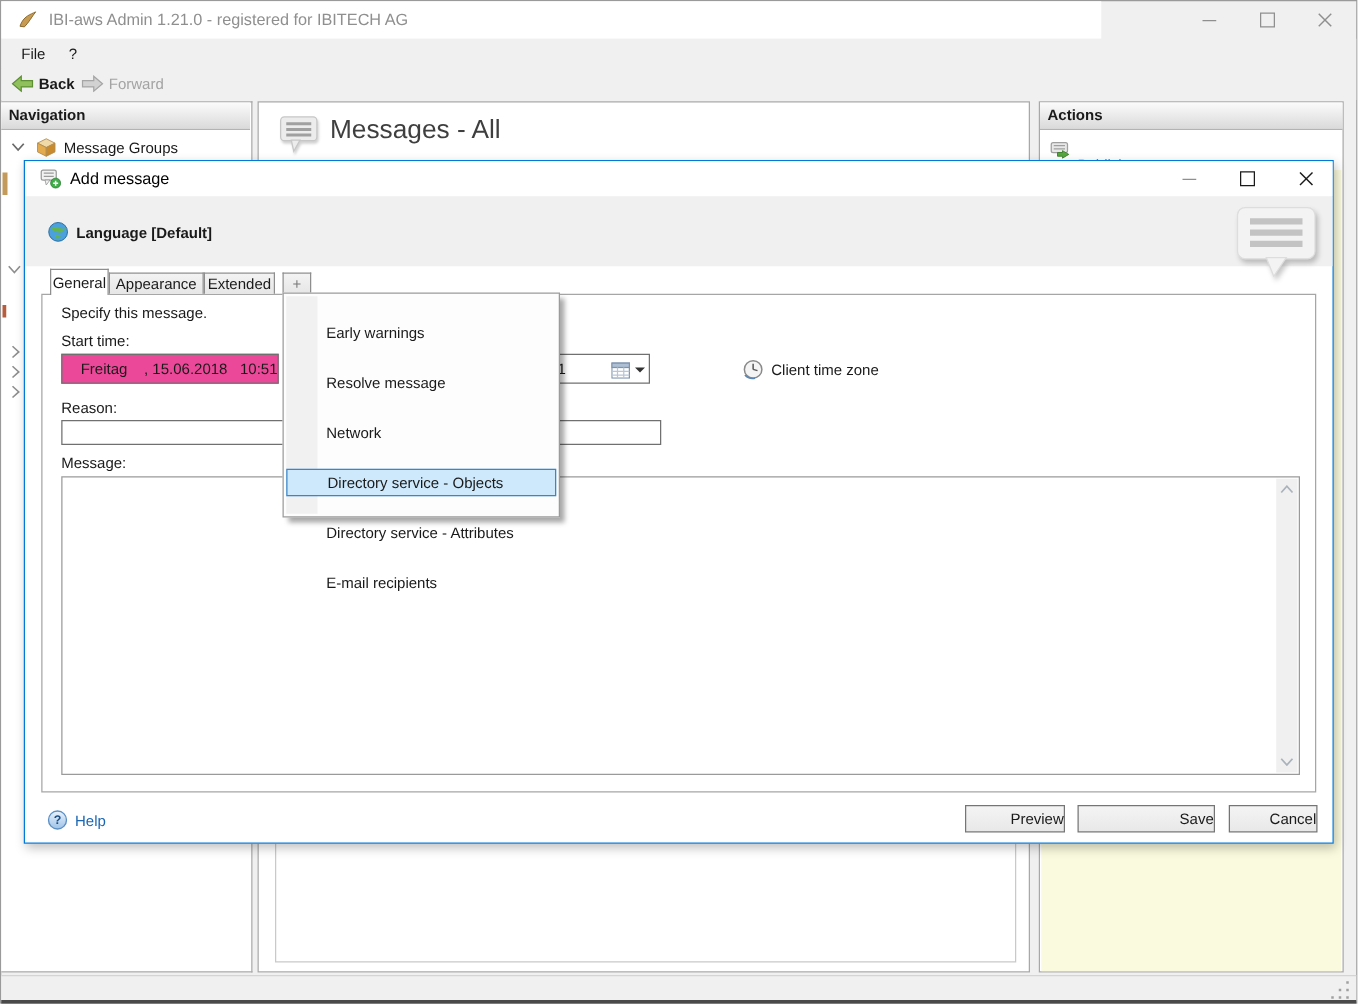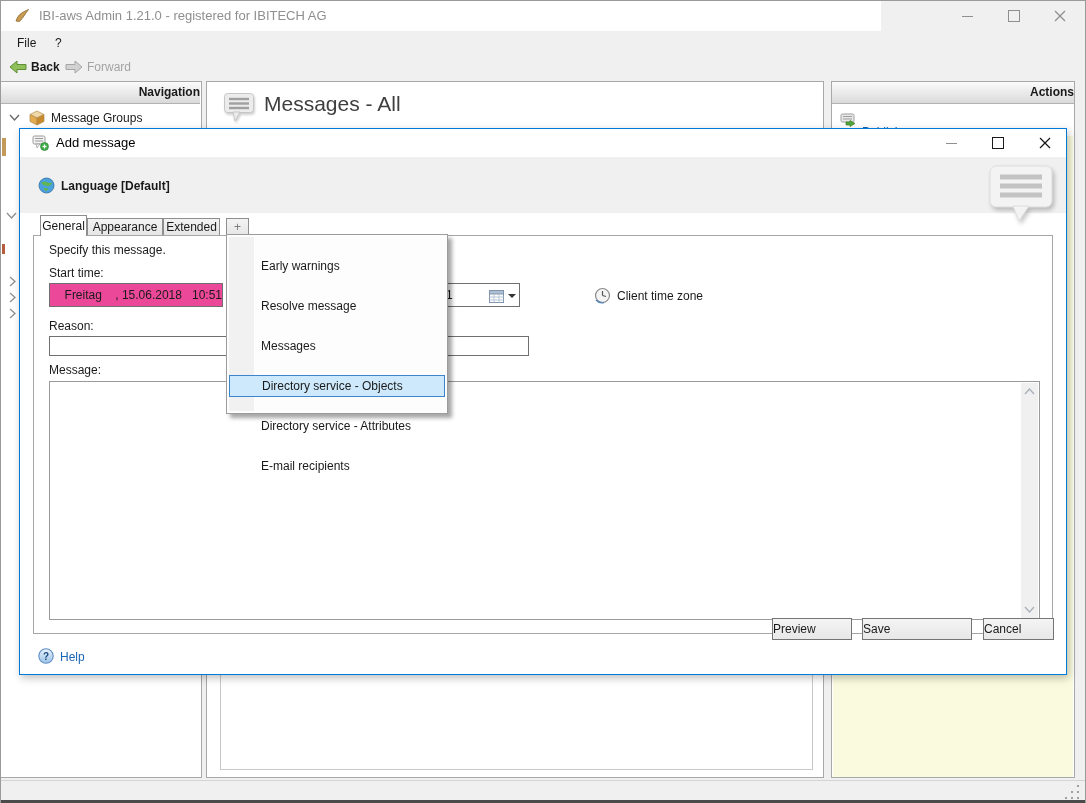--- a/index.html
+++ b/index.html
@@ -21,21 +21,21 @@
   .menu-top-item{top:30px;height:24px;line-height:24px;padding:0 8px;}
   #menu-file{left:8px;} #menu-help{left:46px;}
   #toolbar{left:0;top:54px;width:1084px;height:25px;background:#f0f0f0;}
   #back-icon{left:8px;top:59px;width:18px;height:14px;}
   #back-label{left:30px;top:54px;height:25px;line-height:25px;font-weight:bold;}
   #fwd-icon{left:64px;top:59px;width:18px;height:14px;}
   #fwd-label{left:86px;top:54px;height:25px;line-height:25px;color:#a3a3a3;}
 
   
   .panel-header{height:22px;line-height:20px;font-weight:bold;font-size:12px;color:#1a1a1a;
-    padding-left:6px;background:linear-gradient(#fbfbfb,#dadada);border-bottom:1px solid #b3b3b3;text-align:right;}
+    padding-left:6px;background:linear-gradient(#fbfbfb,#dadada);border-bottom:1px solid #b3b3b3;}
   #nav-panel{left:0;top:80px;width:201px;height:697px;background:#fff;border:1px solid #a8a8a8;border-left:none;}
   #nav-header{left:0;top:0;width:199px;}
   #nav-tree-row{left:0;top:26px;width:199px;height:20px;}
   #nav-chevron{left:8px;top:6px;width:11px;height:8px;}
   #nav-item-icon{left:28px;top:2px;width:16px;height:16px;}
   #nav-item-label{left:50px;top:3px;}
   #main-card{left:205px;top:80px;width:618px;height:697px;background:#fff;border:1px solid #a8a8a8;}
   #main-header-icon{left:16px;top:10px;width:32px;height:31px;filter:drop-shadow(1px 2px 1px rgba(0,0,0,0.18));}
   #main-title{left:57px;top:10px;font-size:21px;color:#3f3f3f;}
   #main-inner-box{left:13px;top:350px;width:593px;height:338px;border:1px solid #c9c9c9;background:#fff;}
@@ -95,22 +95,22 @@
   #reason-field{left:29px;top:207px;width:480px;height:20px;border:1px solid #707070;background:#fff;
     line-height:18px;padding-left:4px;}
   #message-label{left:29px;top:234px;}
   #message-area{left:29px;top:252px;width:991px;height:239px;border:1px solid #9a9a9a;background:#fff;}
   #msg-scrollbar{position:absolute;right:1px;top:1px;bottom:1px;width:17px;background:#f0f0f0;}
   .sb-arrow{position:absolute;left:3px;width:11px;height:7px;}
   #sb-up{top:5px;} #sb-down{bottom:5px;}
 
   #help-icon{left:18px;top:519px;width:16px;height:16px;}
   #help-label{left:40px;top:521px;color:#1a66b4;}
-  .dlg-btn{top:489px;height:22px;border:1px solid #757575;background:linear-gradient(#f4f4f4,#e8e8e8);
-    text-align:left;line-height:20px;font-size:12px;color:#1a1a1a;}
+  .dlg-btn{top:515px;height:22px;border:1px solid #757575;background:linear-gradient(#f4f4f4,#e8e8e8);
+    text-align:right;line-height:20px;font-size:12px;color:#1a1a1a;}
   #btn-preview{left:752px;width:80px;}
   #btn-save{left:842px;width:110px;}
   #btn-cancel{left:963px;width:71px;}
 
   
   #category-menu{left:225px;top:233px;width:222px;height:180px;background:#fdfdfd;border:1px solid #9b9b9b;
     box-shadow:4px 4px 4px rgba(0,0,0,0.35);z-index:30;}
   #menu-gutter{position:absolute;left:2px;top:2px;bottom:2px;width:25px;background:#f1f1f1;}
   #menu-items{position:absolute;left:2px;top:2px;right:2px;}
   .cat-item{position:relative;height:22px;line-height:22px;padding-left:32px;font-size:12px;color:#1a1a1a;
@@ -332,20 +332,20 @@
     <div class="abs dlg-btn" id="btn-preview">Preview</div>
     <div class="abs dlg-btn" id="btn-save">Save</div>
     <div class="abs dlg-btn" id="btn-cancel">Cancel</div>
   </div>
 
   <div class="abs" id="category-menu">
     <div id="menu-gutter"></div>
     <div id="menu-items">
       <div class="cat-item">Early warnings</div>
       <div class="cat-item">Resolve message</div>
-      <div class="cat-item">Messages</div>
+      <div class="cat-item">Network</div>
       <div class="cat-item selected">Directory service - Objects</div>
       <div class="cat-item">Directory service - Attributes</div>
       <div class="cat-item">E-mail recipients</div>
     </div>
   </div>
 
 </div>
 
 </body></html>

